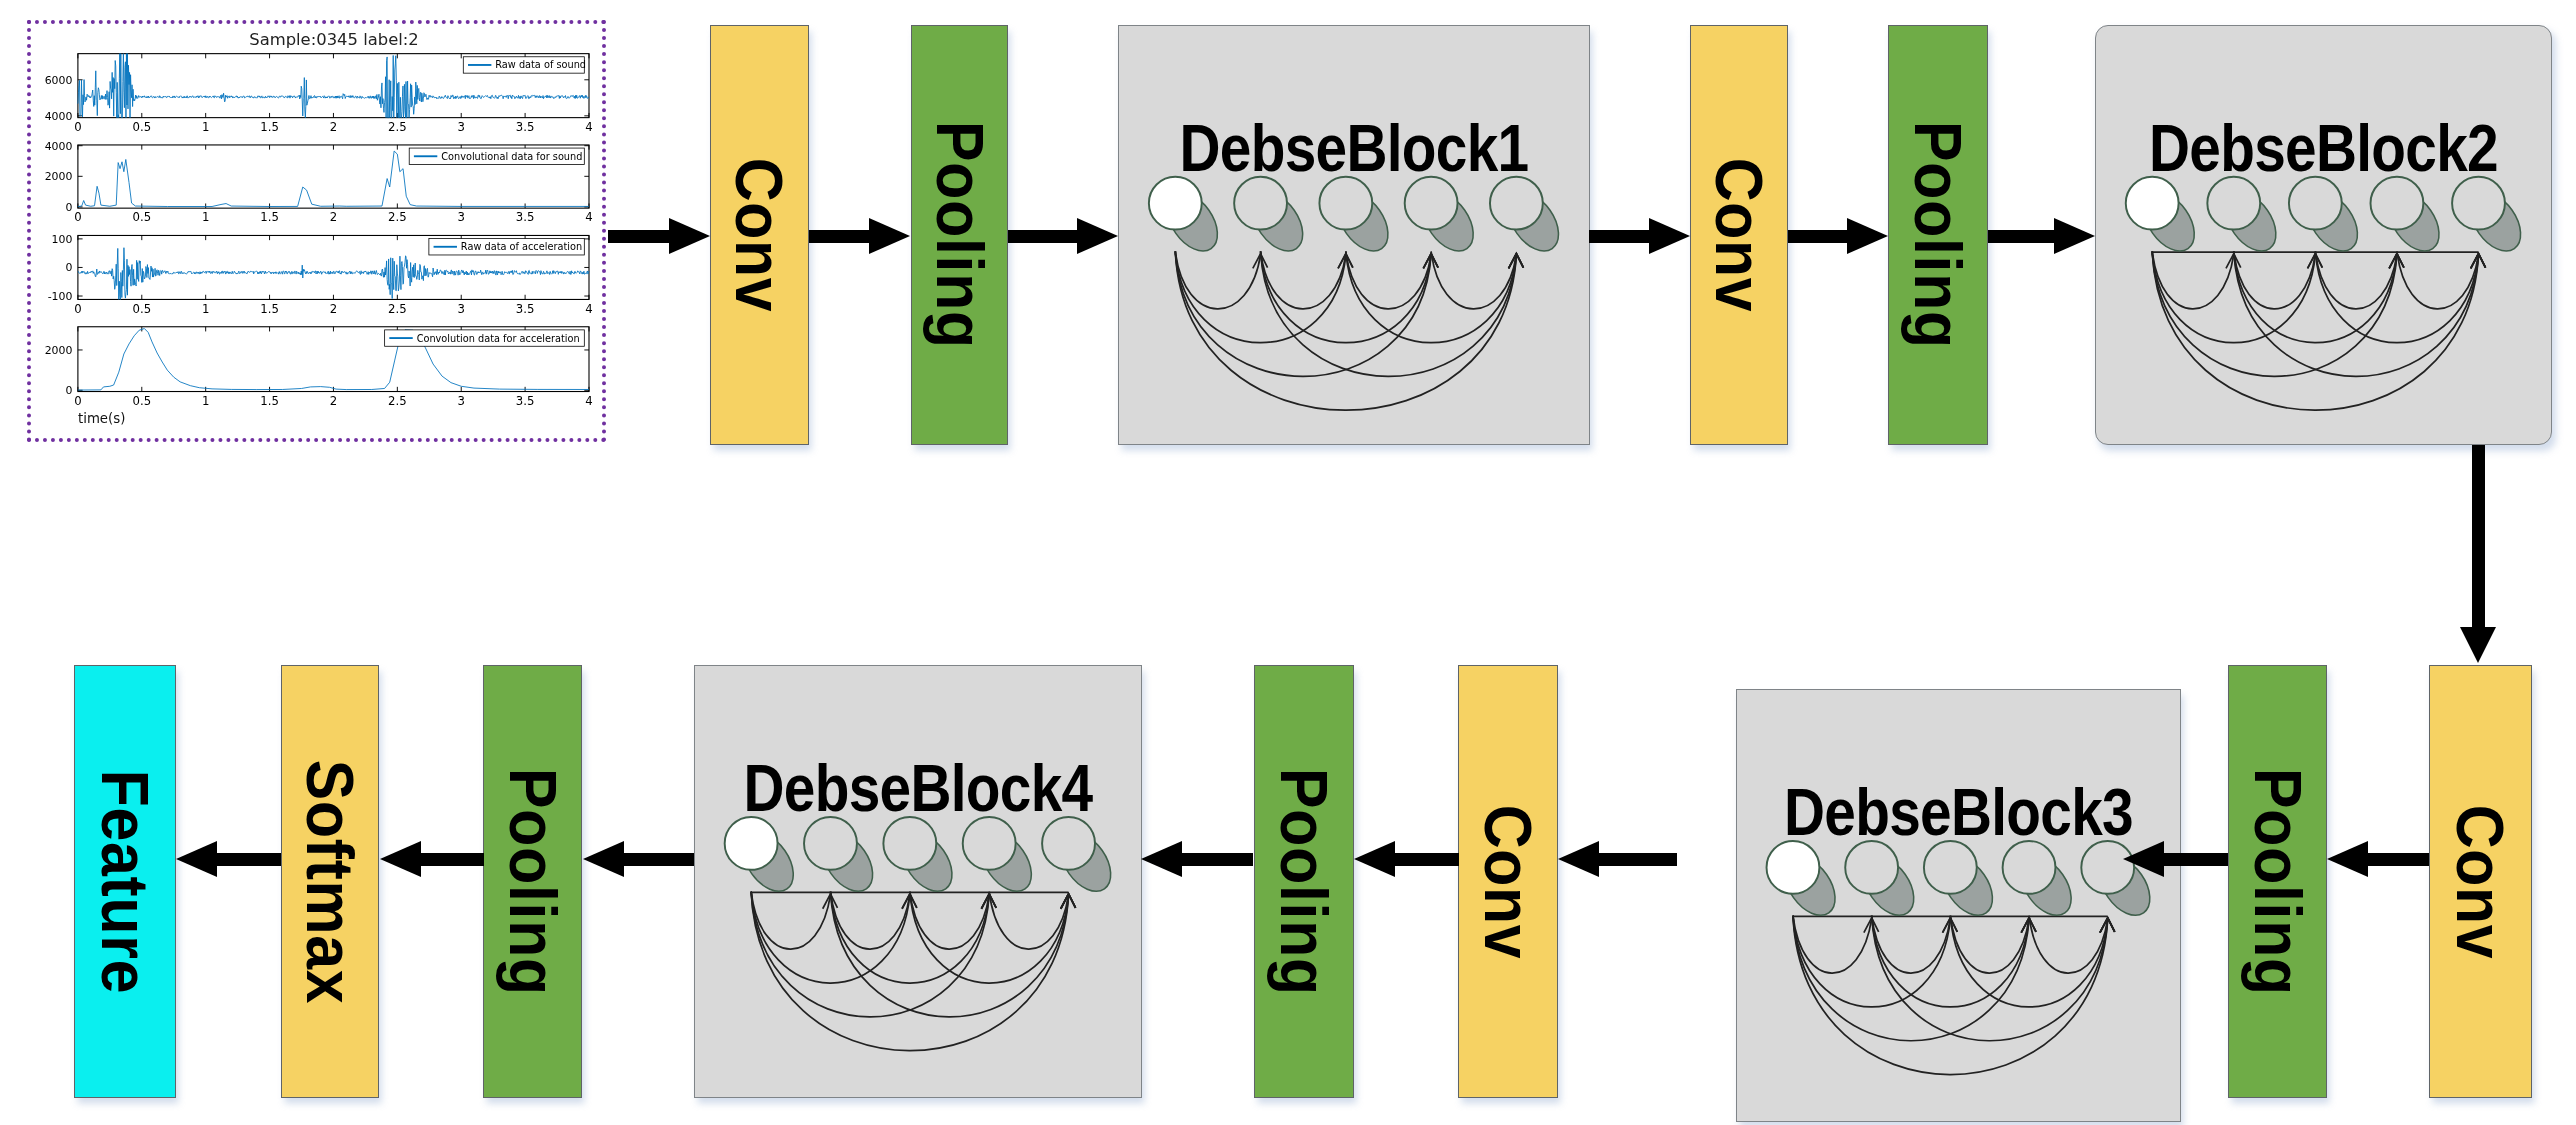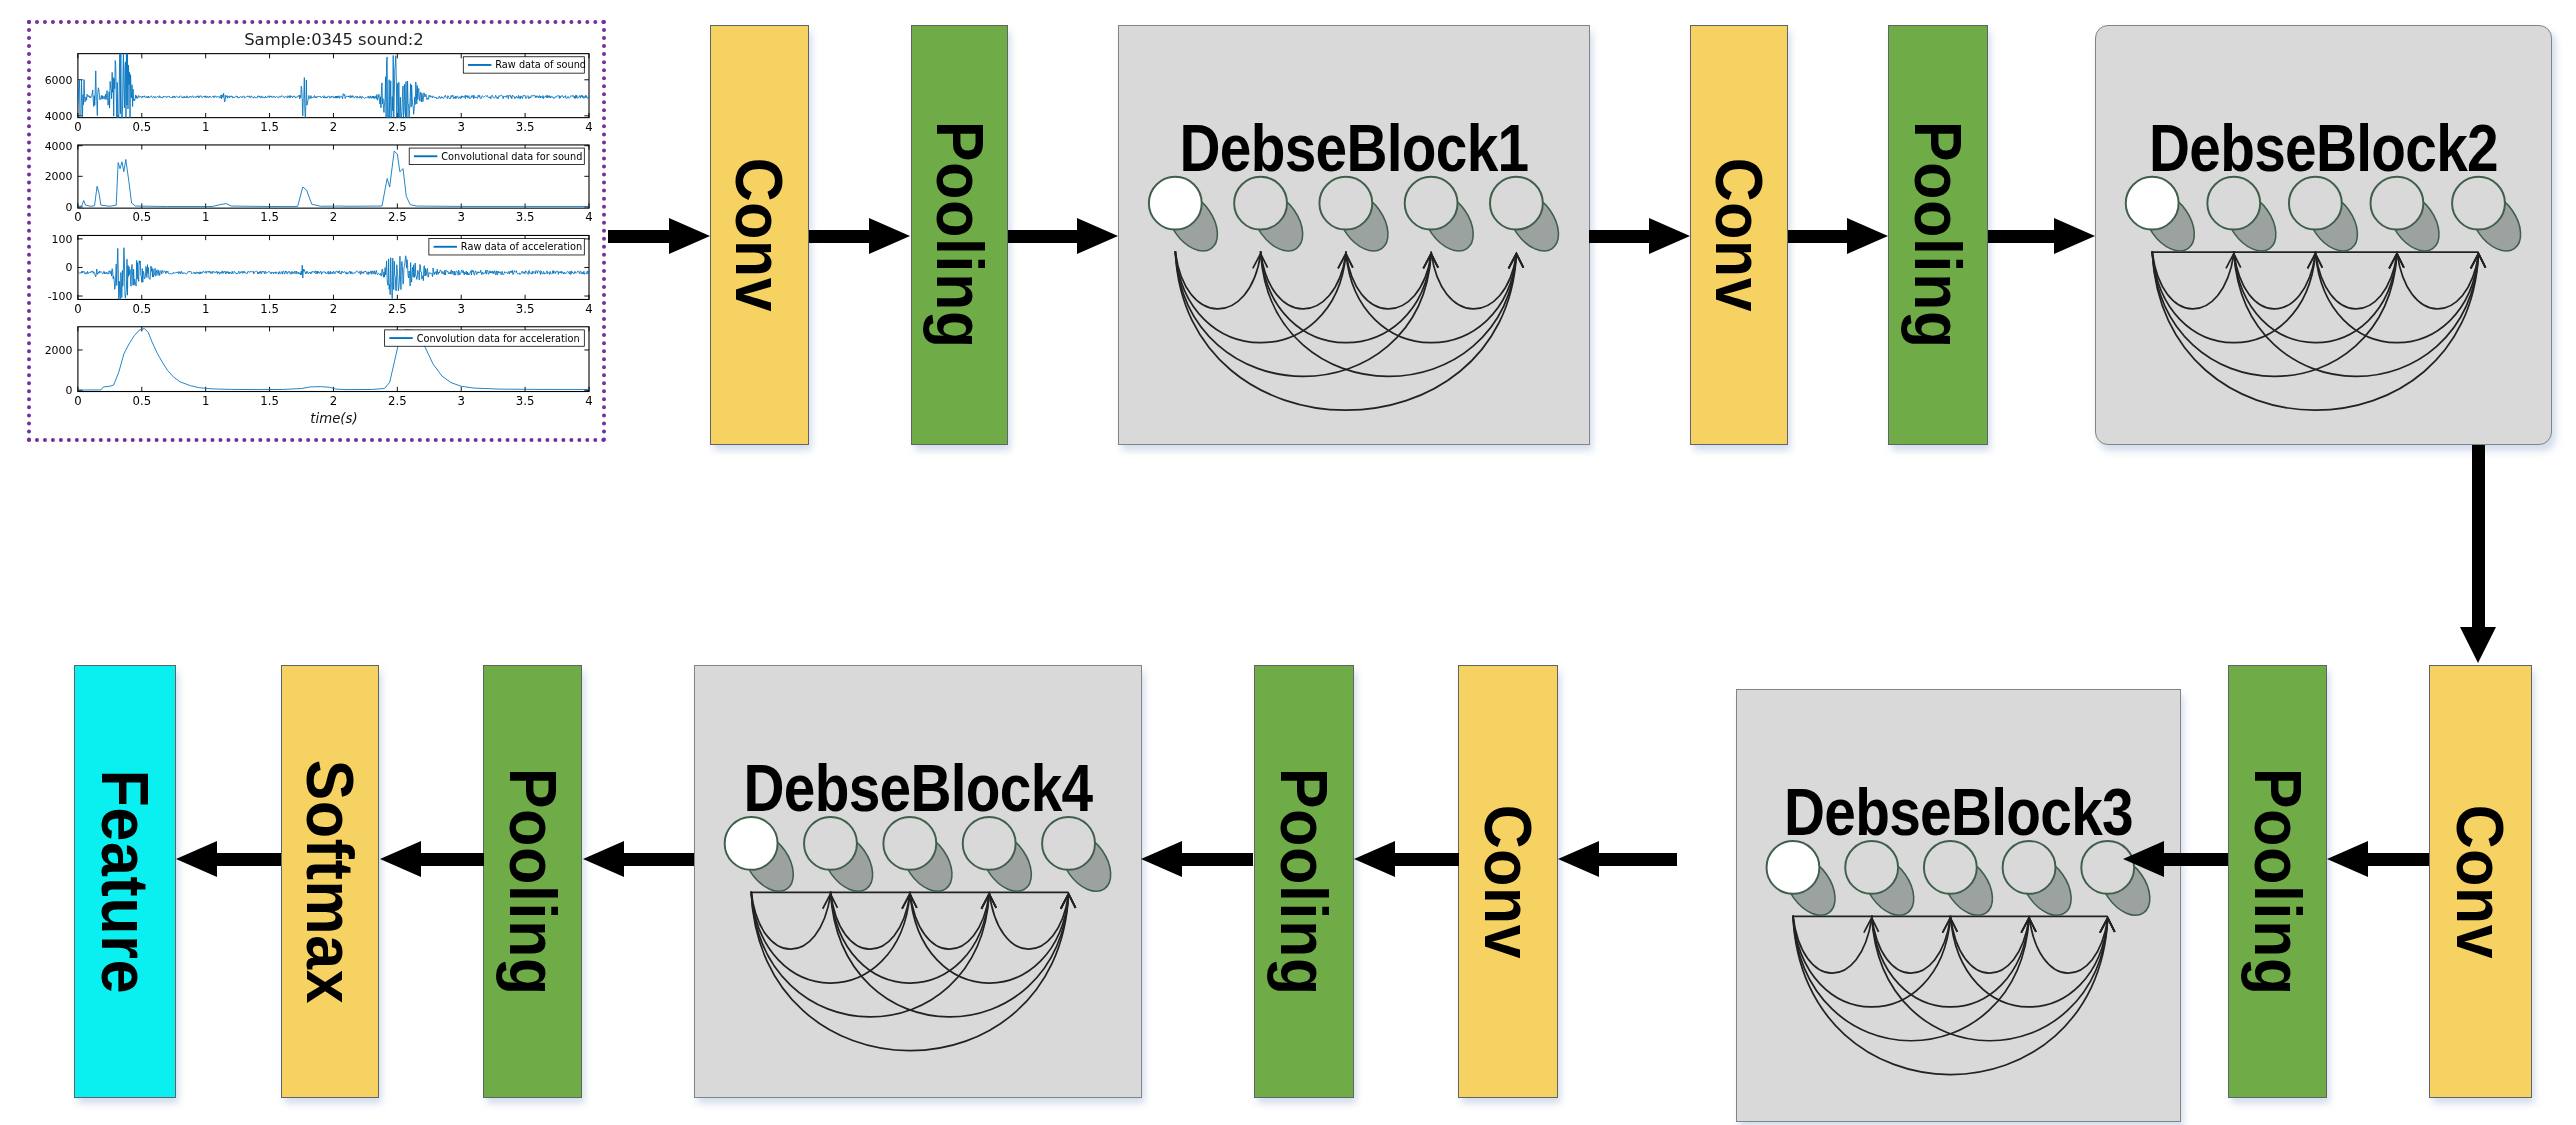--- a/index.html
+++ b/index.html
@@ -36,31 +36,31 @@
   .varrow{position:absolute;width:12.5px;background:#000;}
   .varrow::after{content:"";position:absolute;bottom:-34px;left:-11.7px;width:0;height:0;
         border-left:18px solid transparent;border-right:18px solid transparent;
         border-top:36px solid #000;}
 
   
   .panel{position:absolute;left:27px;top:19.5px;width:579px;height:422px;box-sizing:border-box;
          background:#fff;border:4.7px dotted var(--c-dot,#7030A0);}
   .fig-title{position:absolute;left:47px;width:512px;top:6.2px;text-align:center;
              font-size:16.4px;color:#222;font-family:"DejaVu Sans",sans-serif;}
-  .fig-xlabel{position:absolute;left:47px;width:512px;top:387px;text-align:center;
-              font-size:13.3px;color:#111;font-family:"DejaVu Sans",sans-serif;font-style:italic;}
+  .fig-xlabel{position:absolute;left:47px;width:512px;top:387px;
+              font-size:13.3px;color:#111;font-family:"DejaVu Sans",sans-serif;}
   #figure-area{position:absolute;left:0;top:0;width:569px;height:412px;}
 </style>
 </head>
 <body>
 
 <div class="canvas">
 
   <div class="panel">
-    <div class="fig-title">Sample:0345 sound:2</div>
+    <div class="fig-title">Sample:0345 label:2</div>
     <div id="figure-area"><svg viewBox="0 0 729 528" width="569" height="412">
           <g>
             <rect x="60" y="38" width="655" height="82" fill="#fff" stroke="#000" stroke-width="1.4"></rect>
             <line x1="60" y1="120" x2="60" y2="114" stroke="#000" stroke-width="1.2"></line>
             <line x1="60" y1="38" x2="60" y2="44" stroke="#000" stroke-width="1.2"></line>
             <text x="60" y="137" text-anchor="middle" font-size="15" font-family="&quot;DejaVu Sans&quot;,sans-serif" fill="#000">0</text>
             <line x1="141.875" y1="120" x2="141.875" y2="114" stroke="#000" stroke-width="1.2"></line>
             <line x1="141.875" y1="38" x2="141.875" y2="44" stroke="#000" stroke-width="1.2"></line>
             <text x="141.875" y="137" text-anchor="middle" font-size="15" font-family="&quot;DejaVu Sans&quot;,sans-serif" fill="#000">0.5</text>
             <line x1="223.75" y1="120" x2="223.75" y2="114" stroke="#000" stroke-width="1.2"></line>

